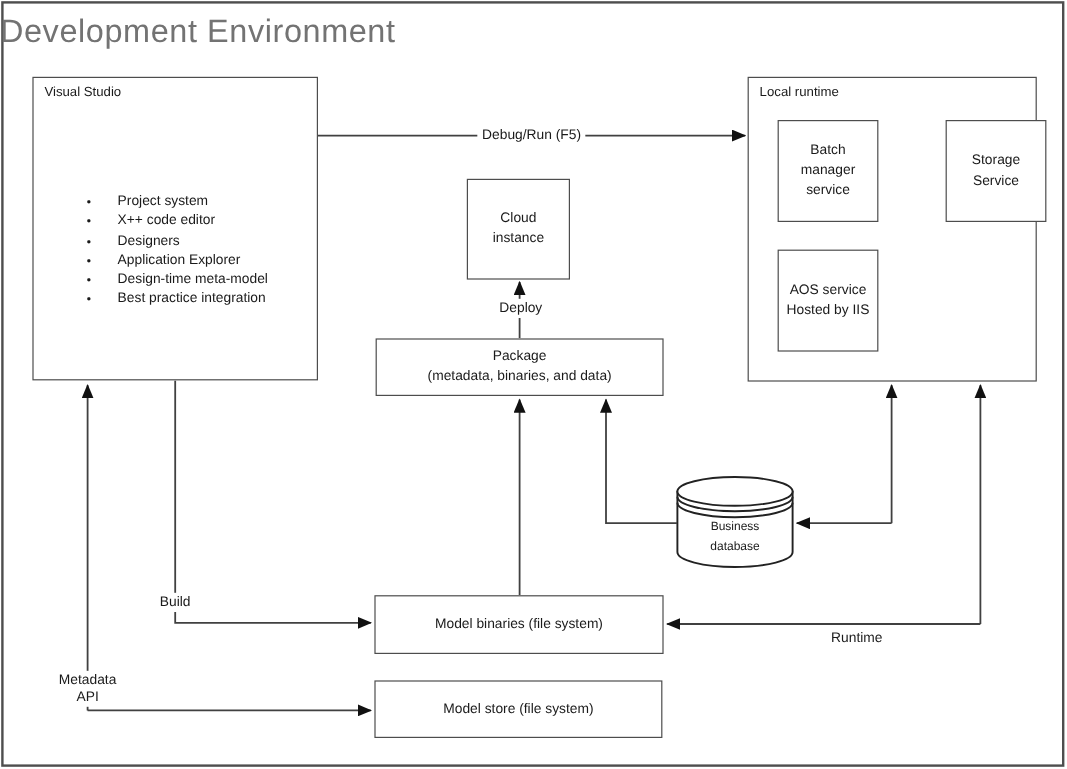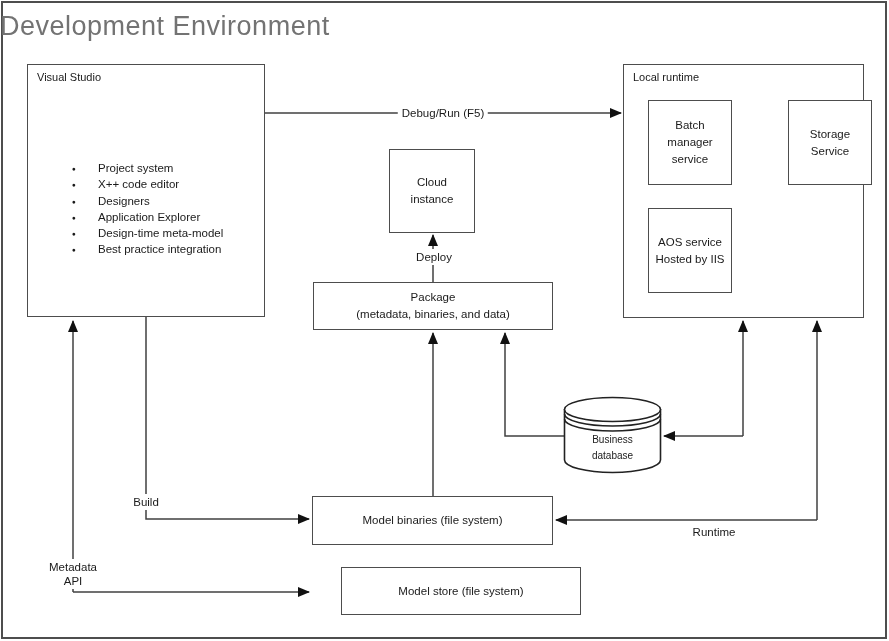--- a/index.html
+++ b/index.html
@@ -119,21 +119,21 @@
     <div class="cyl-text">
       <div>Business</div>
       <div>database</div>
     </div>
   </div>
 
   <div class="box" style="left:312px;top:496px;width:241px;height:49px;">
     <div class="center-text">Model binaries (file system)</div>
   </div>
 
-  <div class="box" style="left:312px;top:567px;width:240px;height:48px;margin-left:29px;">
+  <div class="box" style="left:312px;top:567px;width:240px;height:48px;">
     <div class="center-text">Model store (file system)</div>
   </div>
 
   <div class="edge-label" style="left:443px;top:113px;">Debug/Run (F5)</div>
   <div class="edge-label" style="left:434px;top:257px;">Deploy</div>
   <div class="edge-label" style="left:146px;top:502px;">Build</div>
   <div class="edge-label" style="left:73px;top:574px;">
     <div>Metadata</div>
     <div>API</div>
   </div>

